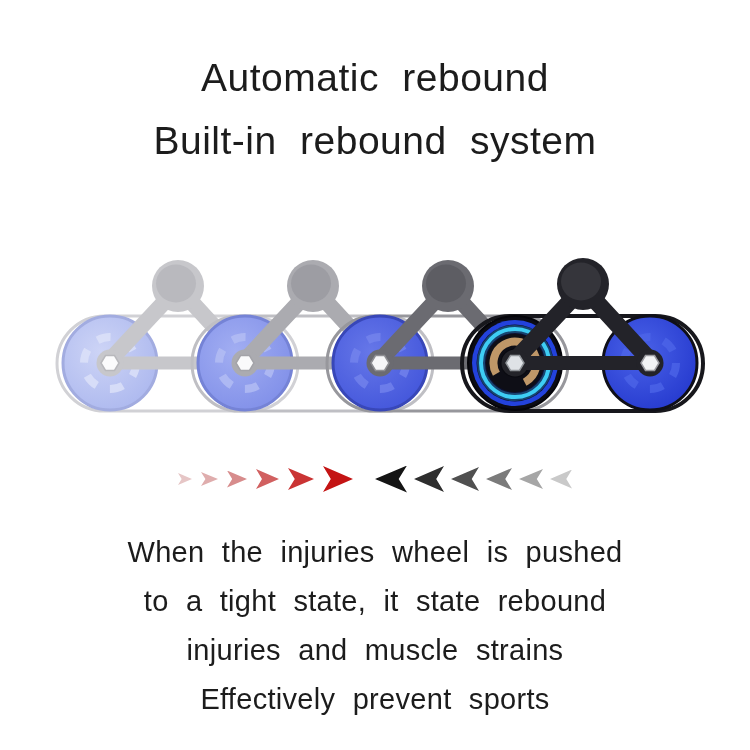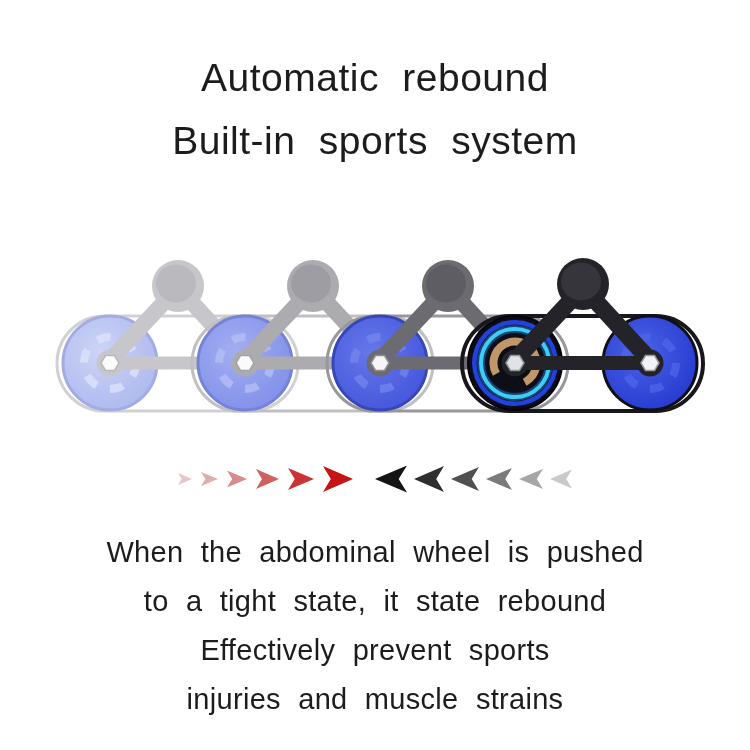--- a/index.html
+++ b/index.html
@@ -37,21 +37,21 @@
     text-align:center;
     font-size:29px; line-height:49px; font-weight:500;
     letter-spacing:0.3px; word-spacing:9px;
   }
 </style>
 </head>
 <body>
 
 <div class="title">
   <div>Automatic rebound</div>
-  <div>Built-in sports system</div>
+  <div>Built-in rebound system</div>
 </div>
 
 <svg class="illustration" viewBox="0 0 750 750" xmlns="http://www.w3.org/2000/svg" aria-hidden="true">
   <defs>
     <radialGradient id="w1" cx="40%" cy="38%" r="75%">
       <stop offset="0" stop-color="#cdd4f6"></stop>
         <stop offset="1" stop-color="#aab6ee"></stop>
     </radialGradient>
     <radialGradient id="w2" cx="40%" cy="38%" r="75%">
       <stop offset="0" stop-color="#a2aef2"></stop>
@@ -156,17 +156,17 @@
       <span class="arrow left" style="width: 32px; height: 27px; background: rgb(20, 20, 20);"></span>
       <span class="arrow left" style="width: 30px; height: 26px; background: rgb(46, 46, 46);"></span>
       <span class="arrow left" style="width: 28px; height: 24px; background: rgb(80, 80, 80);"></span>
       <span class="arrow left" style="width: 26px; height: 22px; background: rgb(123, 123, 123);"></span>
       <span class="arrow left" style="width: 24px; height: 20px; background: rgb(166, 166, 166);"></span>
       <span class="arrow left" style="width: 22px; height: 19px; background: rgb(201, 201, 201);"></span>
     </div>
 </div>
 
 <div class="desc">
-  <div>When the abdominal wheel is pushed</div>
+  <div>When the injuries wheel is pushed</div>
   <div>to a tight state, it state rebound</div>
+  <div>injuries and muscle strains</div>
   <div>Effectively prevent sports</div>
-  <div>injuries and muscle strains</div>
 </div>
 
 </body></html>

